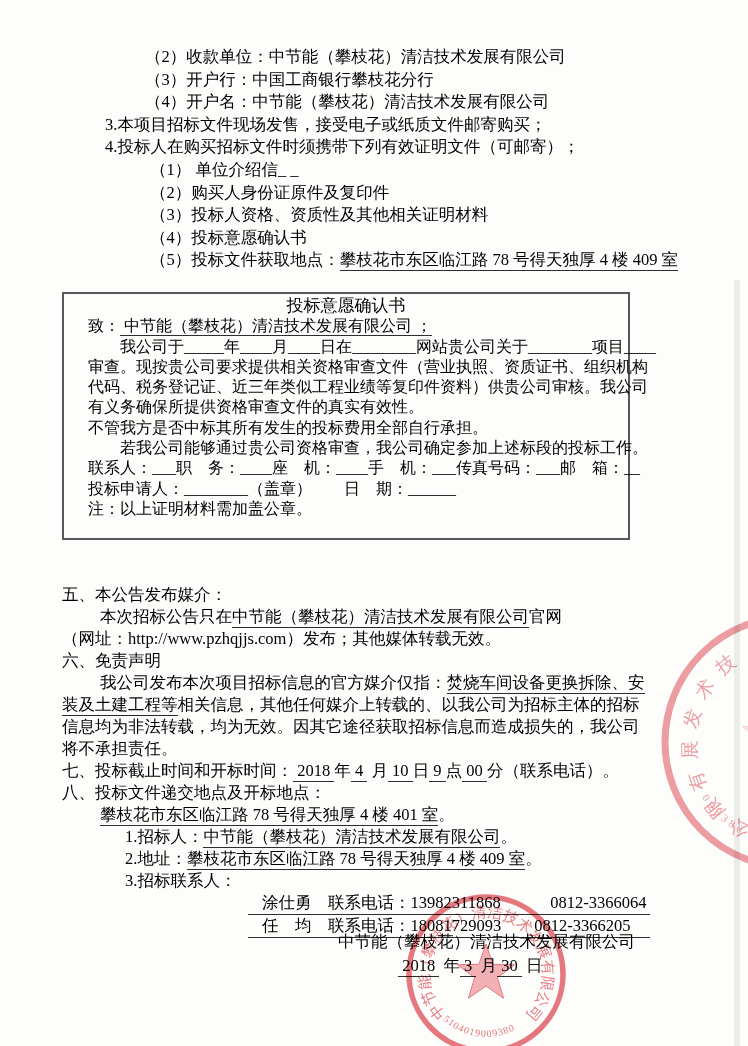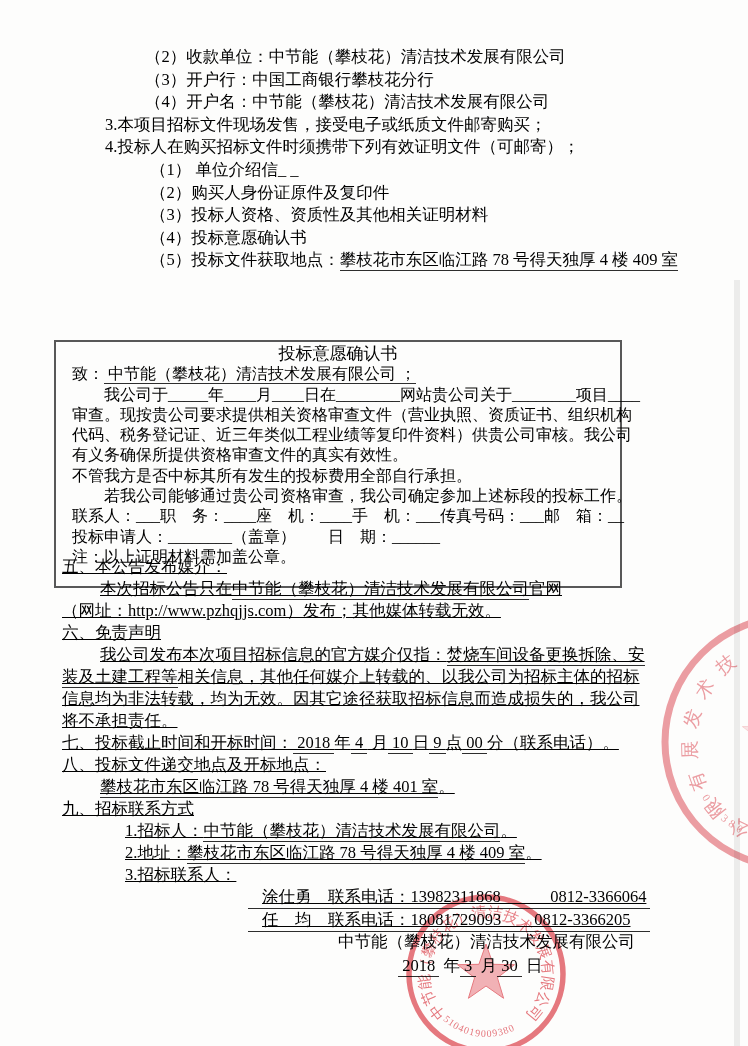--- a/index.html
+++ b/index.html
@@ -4,24 +4,24 @@
 <style>
   html,body{margin:0;padding:0;background:#e8e8e8;}
   #page{position:relative;width:748px;height:1046px;background:#fdfdfc;overflow:hidden;
         font-family:"Liberation Serif",serif;color:#000000;font-size:16.5px;margin:0 auto;}
   .line{white-space:pre;position:relative;}
   span.u{border-bottom:1px solid #2d2d2d;padding-bottom:1px;}
   #toplist{position:absolute;left:0;top:46px;line-height:22.6px;}
   #toplist .ind-a{padding-left:145px;}
   #toplist .ind-b{padding-left:105px;}
   #toplist .ind-c{padding-left:150px;}
-  #box{position:absolute;left:54px;top:292px;width:568px;height:248px;box-sizing:border-box;
-       border:2px solid #585858;font-size:16px;line-height:20.3px;padding:2px 16px;margin-top:48px;}
+  #box{position:absolute;left:62px;top:292px;width:568px;height:248px;box-sizing:border-box;
+       border:2px solid #585858;font-size:16px;line-height:20.3px;padding:2px 24px;}
   #box .center{text-align:center;font-size:17px;}
-  #sections{position:absolute;left:62px;top:556px;line-height:22px;text-decoration:underline;}
+  #sections{position:absolute;left:62px;top:584px;line-height:22px;}
   #sections .p1{padding-left:38px;}
   #sections .p2{padding-left:63px;}
   #sections .contact{margin-left:186px;width:402px;border-bottom:1.2px solid #2d2d2d;padding-left:14px;box-sizing:border-box;}
   #sig-company{position:absolute;left:338px;top:931px;}
   #sig-date{position:absolute;left:398px;top:955px;}
   .seal{position:absolute;mix-blend-mode:multiply;}
   #seal-bottom{left:398px;top:886px;opacity:.88;}
   #seal-right{left:640px;top:612px;opacity:.78;}
   #edge-shadow{position:absolute;left:734px;top:280px;width:6px;height:766px;
                background:rgba(120,120,120,.13);}
@@ -63,21 +63,20 @@
       <div class="line p1"><span>本次招标公告只在</span><span class="u">中节能（攀枝花）清洁技术发展有限公司</span><span>官网</span></div>
       <div class="line "><span>（网址：http://www.pzhqjjs.com）发布；其他媒体转载无效。</span></div>
       <div class="line "><span>六、免责声明</span></div>
       <div class="line p1"><span>我公司发布本次项目招标信息的官方媒介仅指：</span><span class="u">焚烧车间设备更换拆除、安</span></div>
       <div class="line "><span class="u">装及土建工程等</span><span>相关信息，其他任何媒介上转载的、以我公司为招标主体的招标</span></div>
       <div class="line "><span>信息均为非法转载，均为无效。因其它途径获取招标信息而造成损失的，我公司</span></div>
       <div class="line "><span>将不承担责任。</span></div>
       <div class="line "><span>七、投标截止时间和开标时间：</span><span class="u"> 2018 </span><span>年</span><span class="u"> 4 </span><span> 月</span><span class="u"> 10 </span><span>日</span><span class="u"> 9 </span><span>点</span><span class="u"> 00 </span><span>分（联系电话）。</span></div>
       <div class="line "><span>八、投标文件递交地点及开标地点：</span></div>
       <div class="line p1"><span class="u">攀枝花市东区临江路 78 号得天独厚 4 楼 401 室</span><span>。</span></div>
-      <div class="line "><span>九、招标联系方式</span></div>
       <div class="line p2"><span>1.招标人：</span><span class="u">中节能（攀枝花）清洁技术发展有限公司</span><span>。</span></div>
       <div class="line p2"><span>2.地址：</span><span class="u">攀枝花市东区临江路 78 号得天独厚 4 楼 409 室</span><span>。</span></div>
       <div class="line p2"><span>3.招标联系人：</span></div>
       <div class="line contact"><span>涂仕勇　联系电话：13982311868　　　0812-3366064</span></div>
       <div class="line contact"><span>任　均　联系电话：18081729093　　0812-3366205</span></div>
     </div>
 
   <div id="sig-company" class="line">中节能（攀枝花）清洁技术发展有限公司</div>
 
   <div id="sig-date" class="line"><span class="u"> 2018 </span><span> 年</span><span class="u"> 3 </span><span> 月</span><span class="u"> 30 </span><span> 日</span></div>

